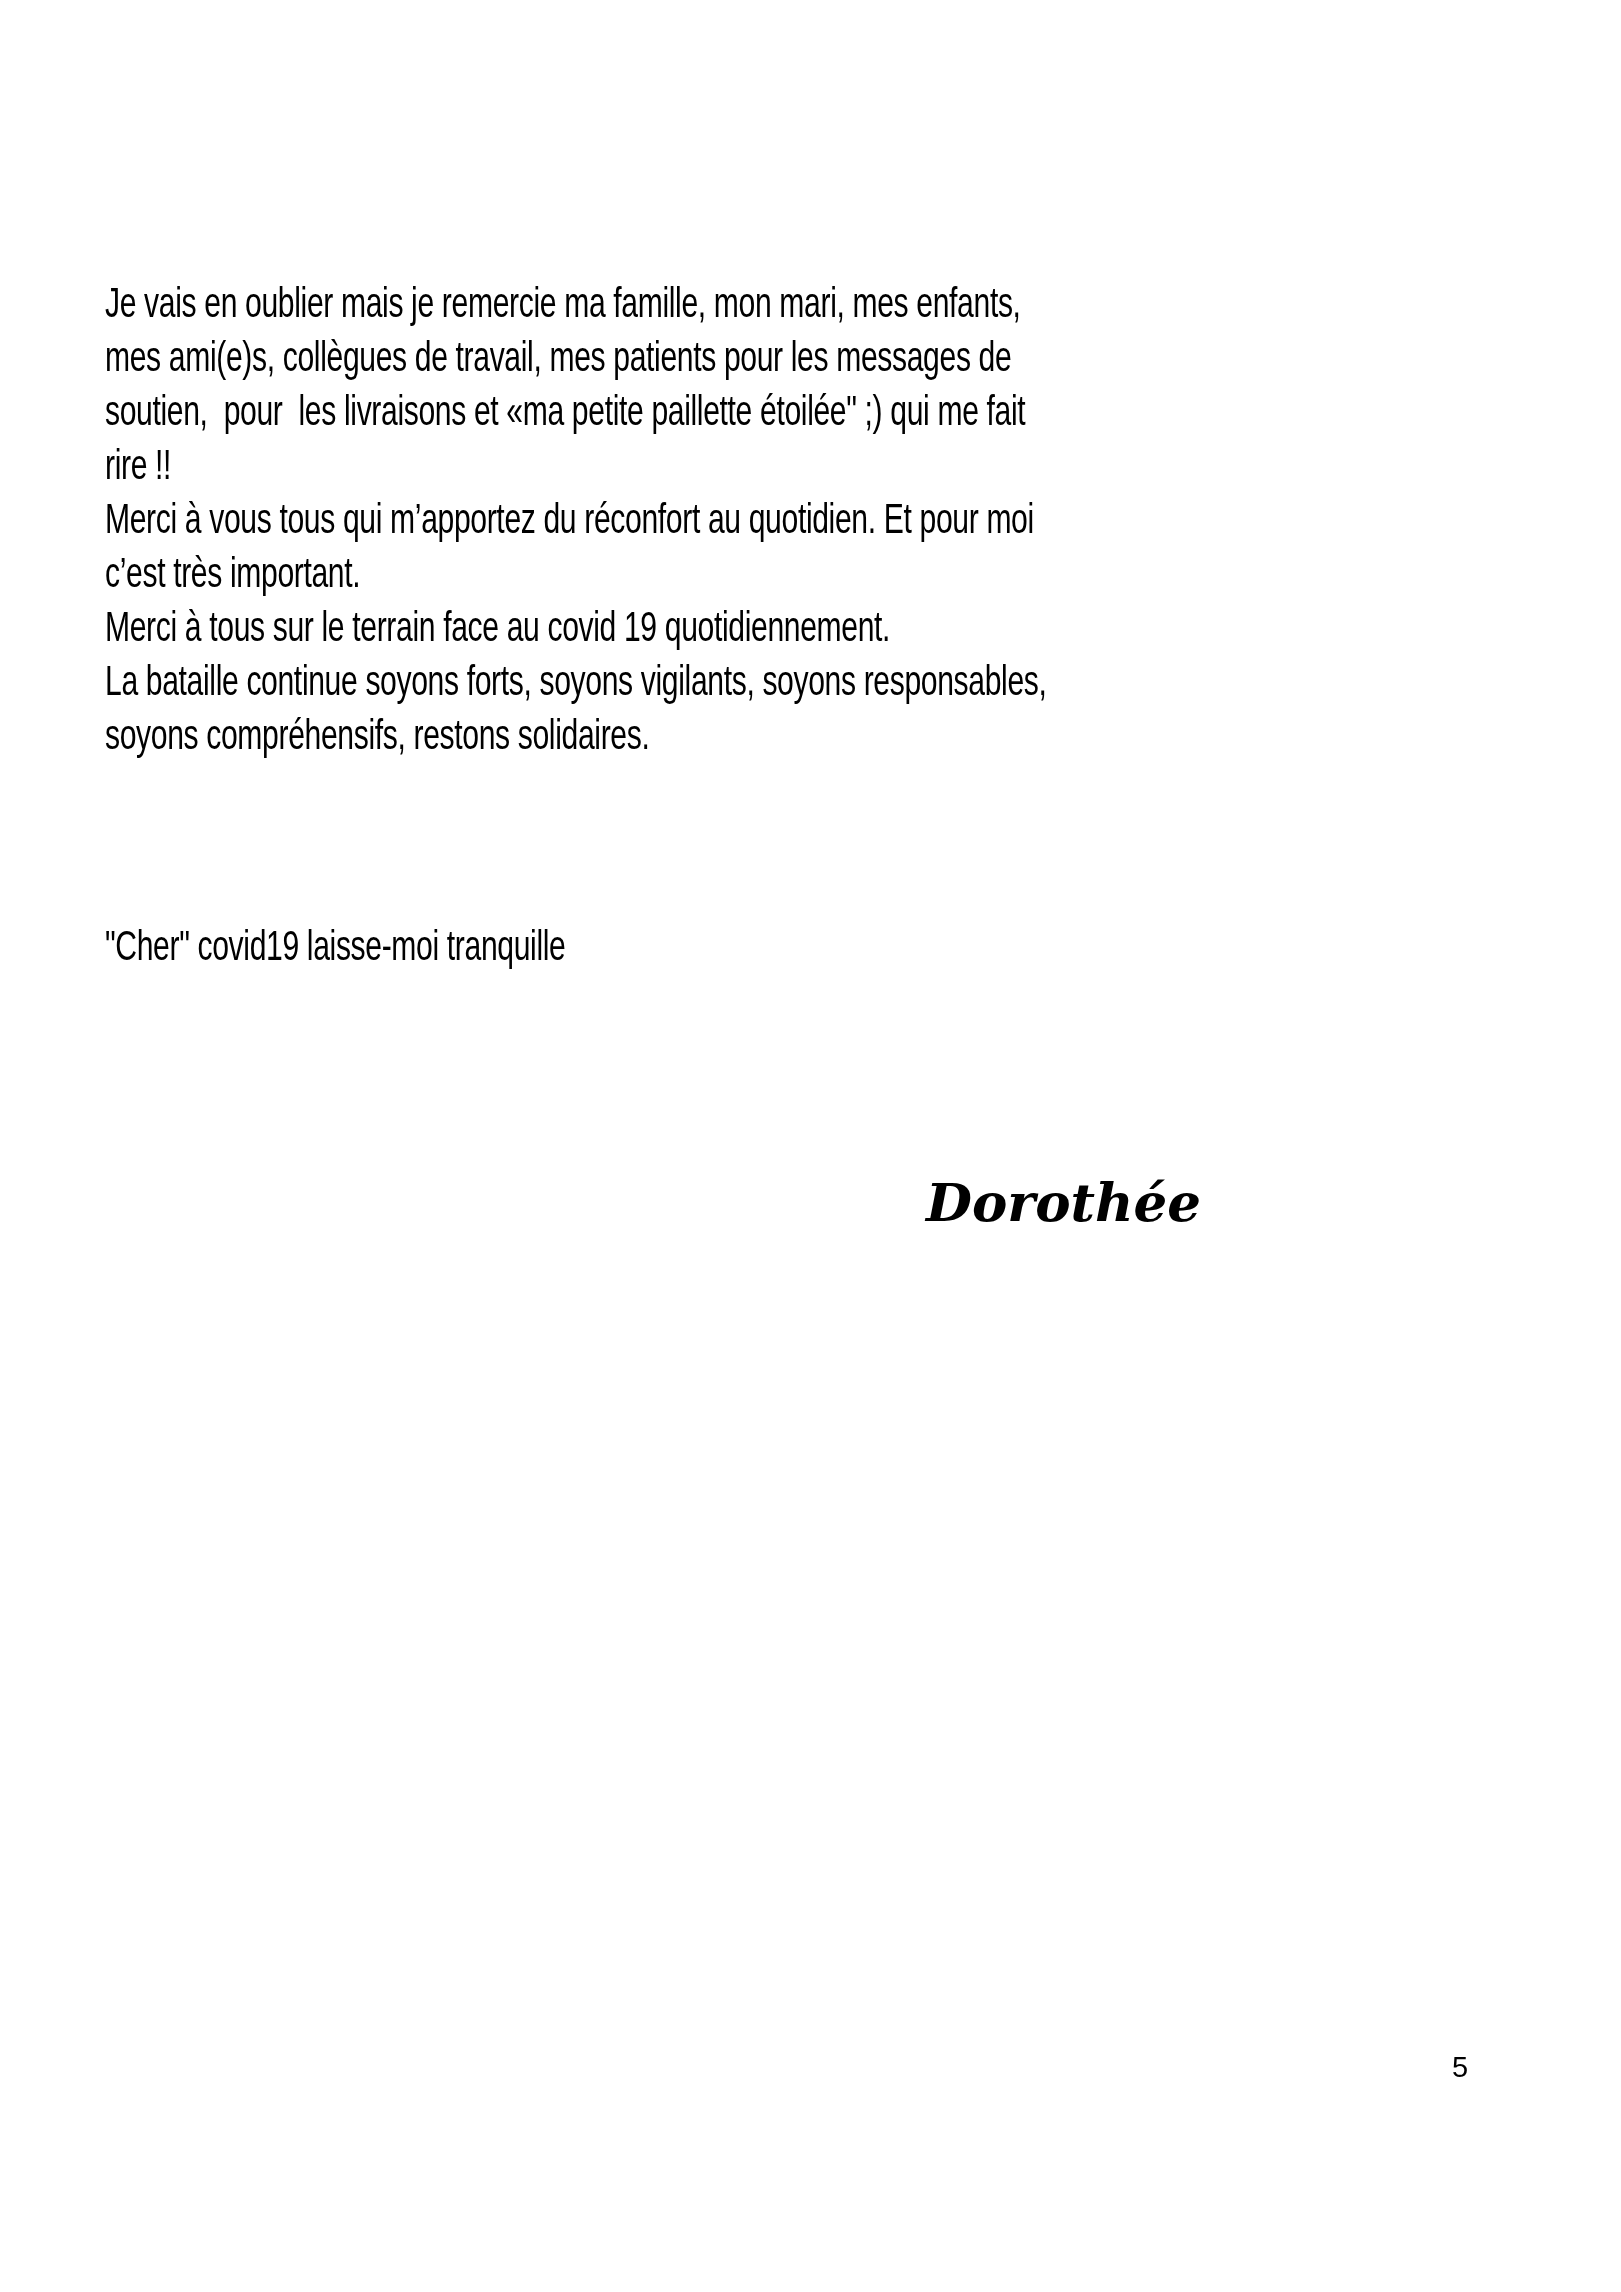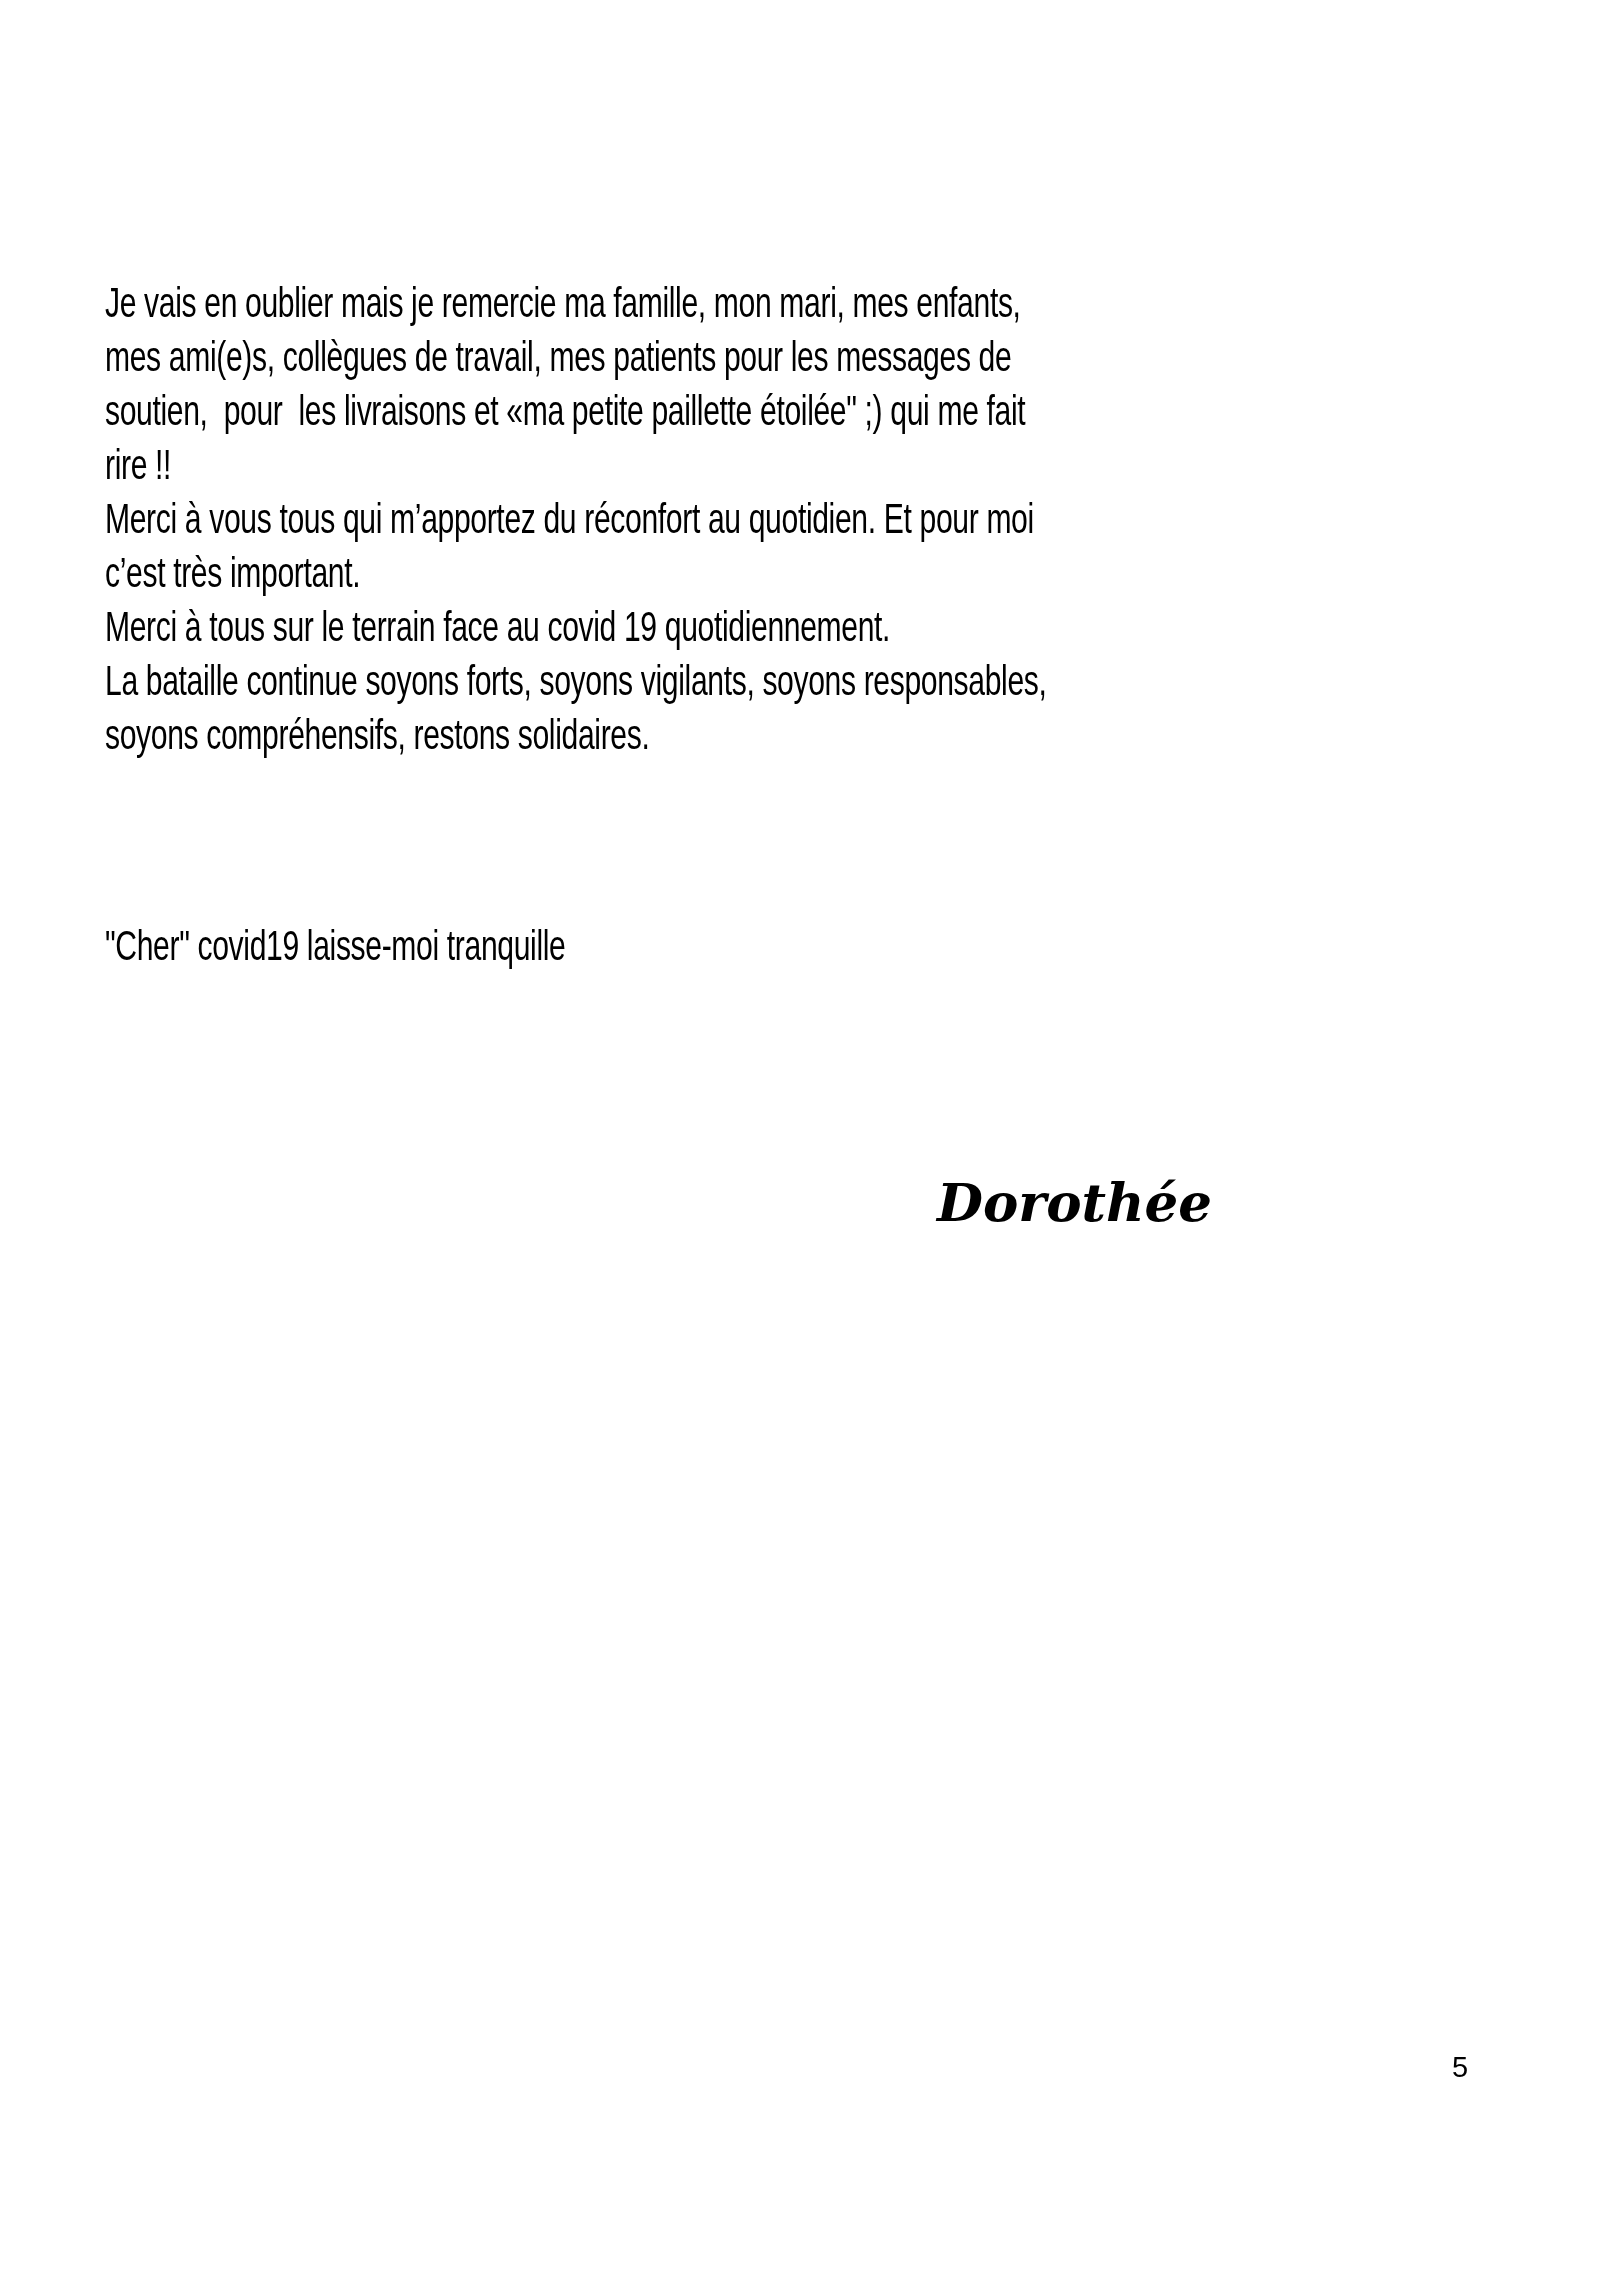--- a/index.html
+++ b/index.html
@@ -48,21 +48,20 @@
   .signature {
     position: absolute;
     left: 926px;
     top: 1168px;
     font-family: "DejaVu Serif", serif;
     font-style: italic;
     font-weight: bold;
     font-size: 53px;
     line-height: 69px;
     white-space: pre;
-    margin-left: 11px;
   }
   .page-number {
     position: absolute;
     left: 1452px;
     top: 2050px;
     font-size: 29px;
     line-height: 35px;
   }
 </style>
 </head>

